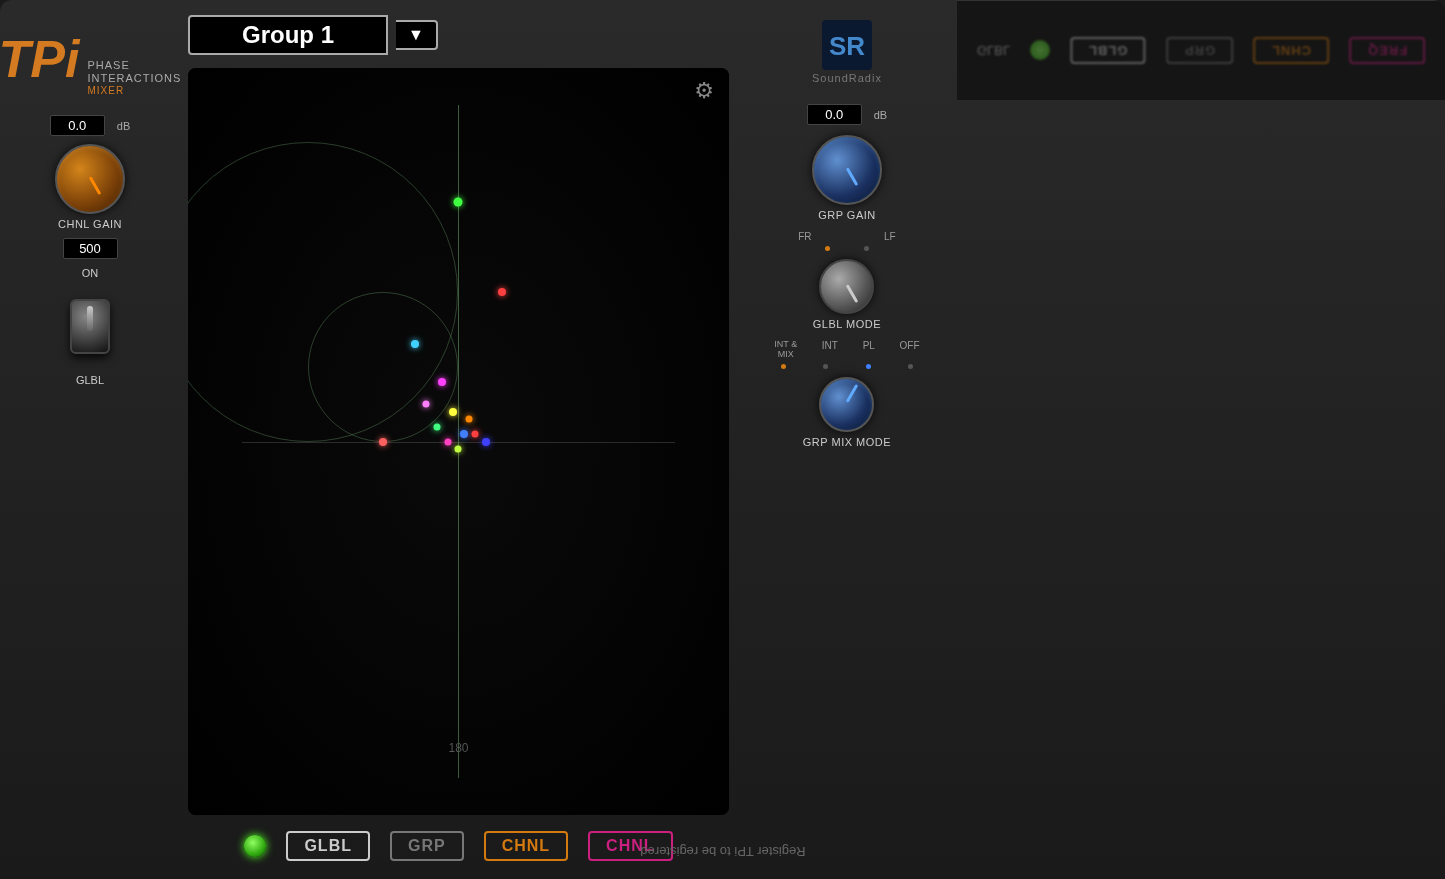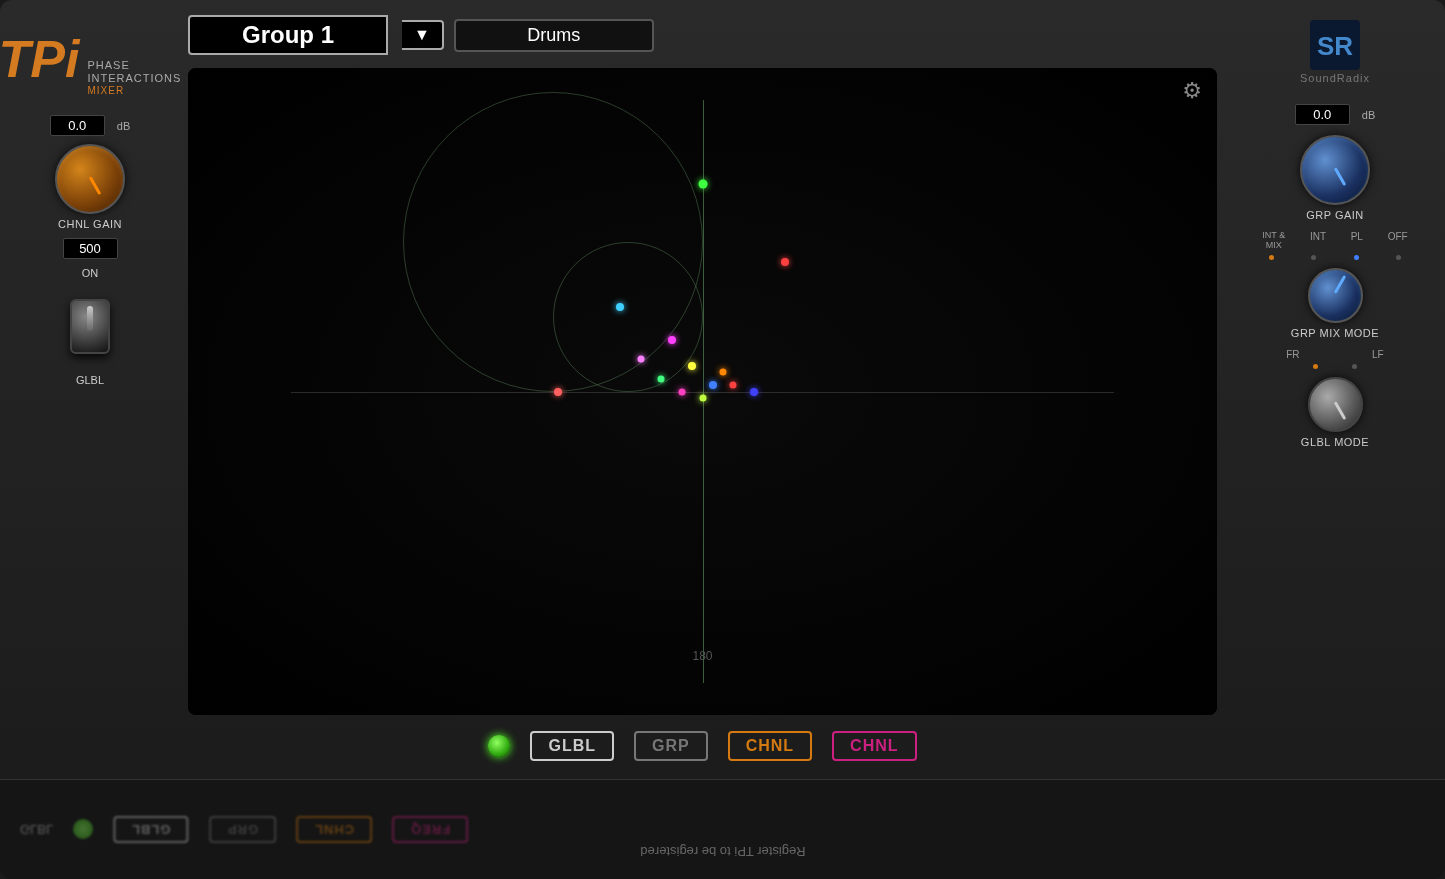--- a/index.html
+++ b/index.html
@@ -13,21 +13,21 @@
     }
 
     .plugin-container {
       width: 1445px;
       height: 879px;
       background: linear-gradient(180deg, #2a2a2a 0%, #1a1a1a 100%);
       border-radius: 12px;
       position: relative;
       overflow: hidden;
       display: flex;
-      flex-direction: column;
+      flex-direction: row;
     }
 
     
     .main-area {
       display: flex;
       flex: 1;
       padding: 10px;
       gap: 8px;
     }
 
@@ -213,21 +213,21 @@
     .top-bar {
       display: flex;
       align-items: center;
       gap: 10px;
       padding: 5px 10px;
     }
 
     .group-selector {
       display: flex;
       align-items: center;
-      gap: 14px;
+      gap: 8px;
     }
 
     .group-name {
       background: #000;
       border: 2px solid #aaa;
       color: #fff;
       font-size: 24px;
       font-weight: bold;
       padding: 4px 20px;
       border-radius: 4px 0 0 4px;
@@ -488,21 +488,20 @@
       </div>
     </div>
 
     <div class="center-panel">
 
       <div class="top-bar">
         <div class="group-selector">
           <div class="group-name">Group 1</div>
           <div class="dropdown-arrow">▼</div>
         </div>
-        <div class="group-description">Drums</div>
       </div>
 
       <div class="phase-display">
         <div class="phase-display-inner">
 
           <div class="gear-icon-area">⚙</div>
 
           <div class="crosshair-h"></div>
           <div class="crosshair-v"></div>
 
@@ -557,50 +556,50 @@
       </div>
       <div class="knob-container">
         <div class="knob knob-blue">
           <div class="knob-indicator knob-indicator-blue"></div>
         </div>
         <span class="knob-label">GRP GAIN</span>
       </div>
 
       <div class="mix-mode-container">
         <div class="mode-labels-row">
+          <span>FR</span>
+          <span>LF</span>
+        </div>
+        <div class="mode-dots-row" style="justify-content: space-evenly; padding: 0 30px;">
+          <div class="mode-dot mode-dot-active"></div>
+          <div class="mode-dot"></div>
+        </div>
+        <div class="knob knob-silver knob-small" style="margin-top:4px;">
+          <div class="knob-indicator knob-indicator-silver"></div>
+        </div>
+        <span class="knob-label">GLBL MODE</span>
+      </div>
+
+      <div class="mix-mode-container">
+        <div class="mode-labels-row">
           <span style="font-size:9px; line-height:1.1; text-align:center;">INT &amp;<br>MIX</span>
           <span>INT</span>
           <span>PL</span>
           <span>OFF</span>
         </div>
         <div class="mode-dots-row">
           <div class="mode-dot mode-dot-active"></div>
           <div class="mode-dot"></div>
           <div class="mode-dot mode-dot-blue"></div>
           <div class="mode-dot"></div>
         </div>
         <div class="knob knob-blue knob-small" style="margin-top:4px;">
           <div class="knob-indicator knob-indicator-blue" style="transform: translateX(-50%) translateY(-10%) rotate(-150deg);"></div>
         </div>
         <span class="knob-label">GRP MIX MODE</span>
-      </div>
-
-      <div class="mix-mode-container">
-        <div class="mode-labels-row">
-          <span>FR</span>
-          <span>LF</span>
-        </div>
-        <div class="mode-dots-row" style="justify-content: space-evenly; padding: 0 30px;">
-          <div class="mode-dot mode-dot-active"></div>
-          <div class="mode-dot"></div>
-        </div>
-        <div class="knob knob-silver knob-small" style="margin-top:4px;">
-          <div class="knob-indicator knob-indicator-silver"></div>
-        </div>
-        <span class="knob-label">GLBL MODE</span>
       </div>
     </div>
   </div>
 
   <div class="bottom-panel">
 
     <div style="display:flex; align-items:center; gap:20px; transform: scaleY(-1); opacity:0.4; filter: blur(1px);">
       <span style="color:#ccc; font-size:13px;">GLBL</span>
       <div style="width:20px; height:20px; border-radius:50%; background:radial-gradient(circle, #90ff60, #30aa10);"></div>
       <button class="mode-btn btn-white" style="font-size:13px; transform: scaleX(-1);">GLBL</button>

